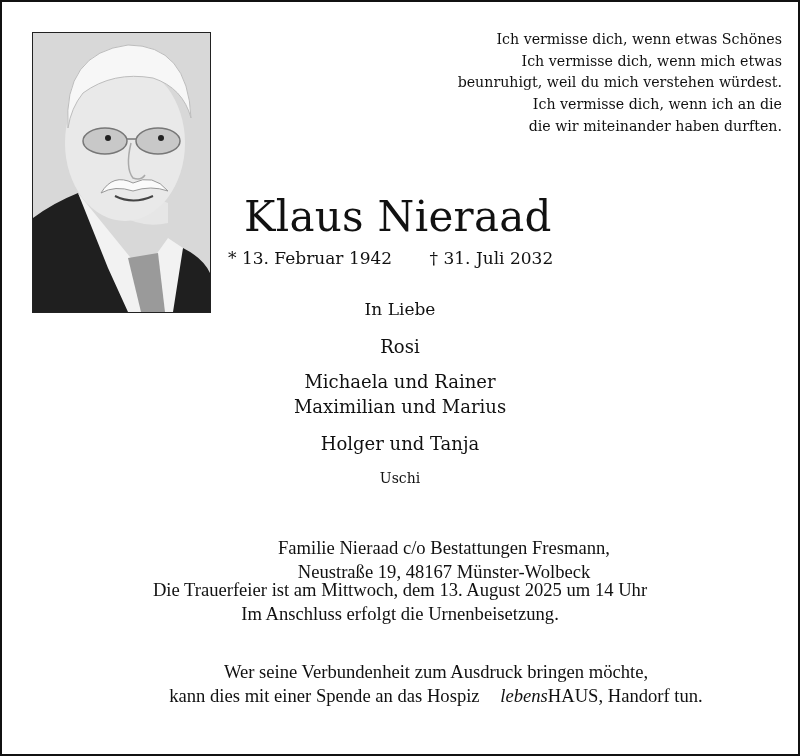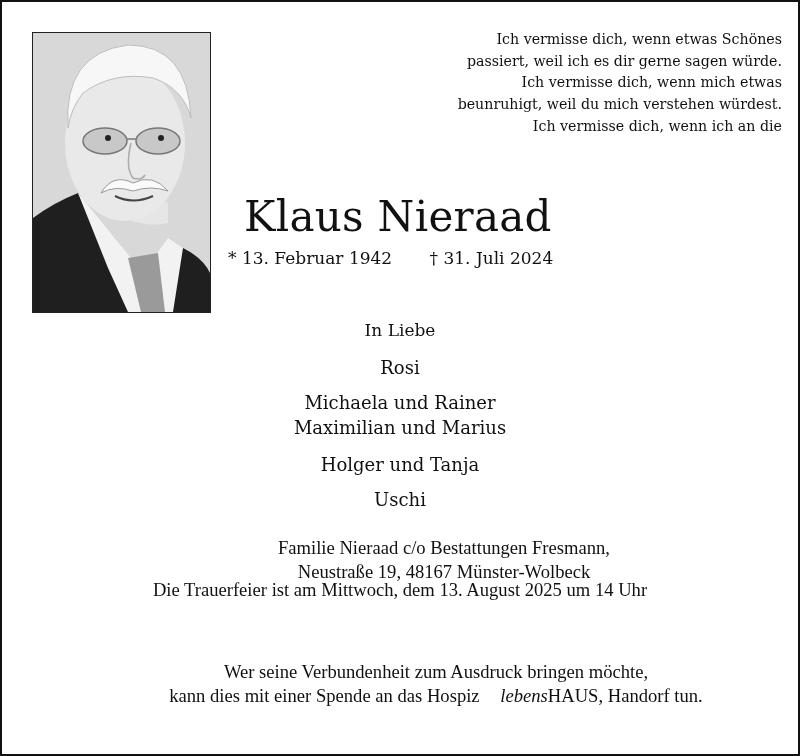--- a/index.html
+++ b/index.html
@@ -12,21 +12,21 @@
   .photo svg { display:block; width:100%; height:100%; }
   .poem { position:absolute; right:18px; top:29px; width:420px; text-align:right;
           font-size:14.2px; line-height:21.7px; }
   .poem div { white-space:nowrap; }
   .name { position:absolute; left:244px; top:191px; font-size:42px; line-height:52px;
           font-family:"DejaVu Serif", serif; letter-spacing:0.3px; white-space:nowrap; }
   .dates { position:absolute; left:228px; top:247px; font-size:17px; line-height:22px; white-space:nowrap; }
   .dates .death { margin-left:32px; }
   .center { position:absolute; left:0; width:800px; text-align:center; white-space:nowrap; }
   .mourners { font-size:17px; }
-  .mourners .g { position:absolute; left:0; width:800px; text-align:center; line-height:25px;margin-top:21px; }
+  .mourners .g { position:absolute; left:0; width:800px; text-align:center; line-height:25px; }
   .lower { font-family:"Liberation Serif", serif; font-size:18.6px; line-height:23.5px; }
   .lower em { font-style:italic;margin-left:16px; }
 </style>
 </head>
 <body>
 
 <div class="frame"></div>
 
 <div class="photo">
   <svg viewBox="0 0 177 279" preserveAspectRatio="none">
@@ -53,47 +53,48 @@
     <path d="M98 110 Q92 135 100 145 Q108 148 112 142" fill="none" stroke="#aaa" stroke-width="1.5"></path>
 
     <path d="M68 160 Q80 140 100 150 Q120 140 135 158 Q118 152 100 158 Q82 152 68 160 Z" fill="#fafafa" stroke="#999" stroke-width="1"></path>
 
     <path d="M82 163 Q100 172 120 163" fill="none" stroke="#444" stroke-width="2"></path>
   </svg>
 </div>
 
 <div class="poem">
   <div>Ich vermisse dich, wenn etwas Schönes</div>
-  <div>passiert, weil ich es dir gerne sagen würde.</div>
   <div>Ich vermisse dich, wenn mich etwas</div>
   <div>beunruhigt, weil du mich verstehen würdest.</div>
   <div>Ich vermisse dich, wenn ich an die</div>
+  <div>die wir miteinander haben durften.</div>
 </div>
 
 <div class="name">Klaus Nieraad</div>
 
 <div class="dates">
   <span>* 13. Februar 1942</span>
-  <span class="death">† 31. Juli 2024</span>
+  <span class="death">† 31. Juli 2032</span>
 </div>
 
 <div class="mourners">
   <div class="g" style="top:297px;">In Liebe</div>
   <div class="g" style="top:334px;font-size:18px;">Rosi</div>
   <div class="g" style="top:369px;font-size:18px;">Michaela und Rainer</div>
   <div class="g" style="top:394px;font-size:18px;">Maximilian und Marius</div>
   <div class="g" style="top:431px;font-size:18px;">Holger und Tanja</div>
-  <div class="g" style="top:466px;font-size:18px;">Uschi</div>
+  <div class="g" style="top:466px;font-size:14px;">Uschi</div>
 </div>
 
 <div class="center lower" style="top:536px;margin-left:44px;">
   <div>Familie Nieraad c/o Bestattungen Fresmann,</div>
   <div>Neustraße 19, 48167 Münster-Wolbeck</div>
 </div>
 
 <div class="center lower" style="top:578px;">
   <div>Die Trauerfeier ist am Mittwoch, dem 13. August 2025 um 14 Uhr</div>
+  <div>Im Anschluss erfolgt die Urnenbeisetzung.</div>
 </div>
 
 <div class="center lower" style="top:660px;padding-left:36px;">
   <div>Wer seine Verbundenheit zum Ausdruck bringen möchte,</div>
   <div><span>kann dies mit einer Spende an das Hospiz </span><em>lebens</em><span>HAUS, Handorf tun.</span></div>
 </div>
 
 </body></html>

